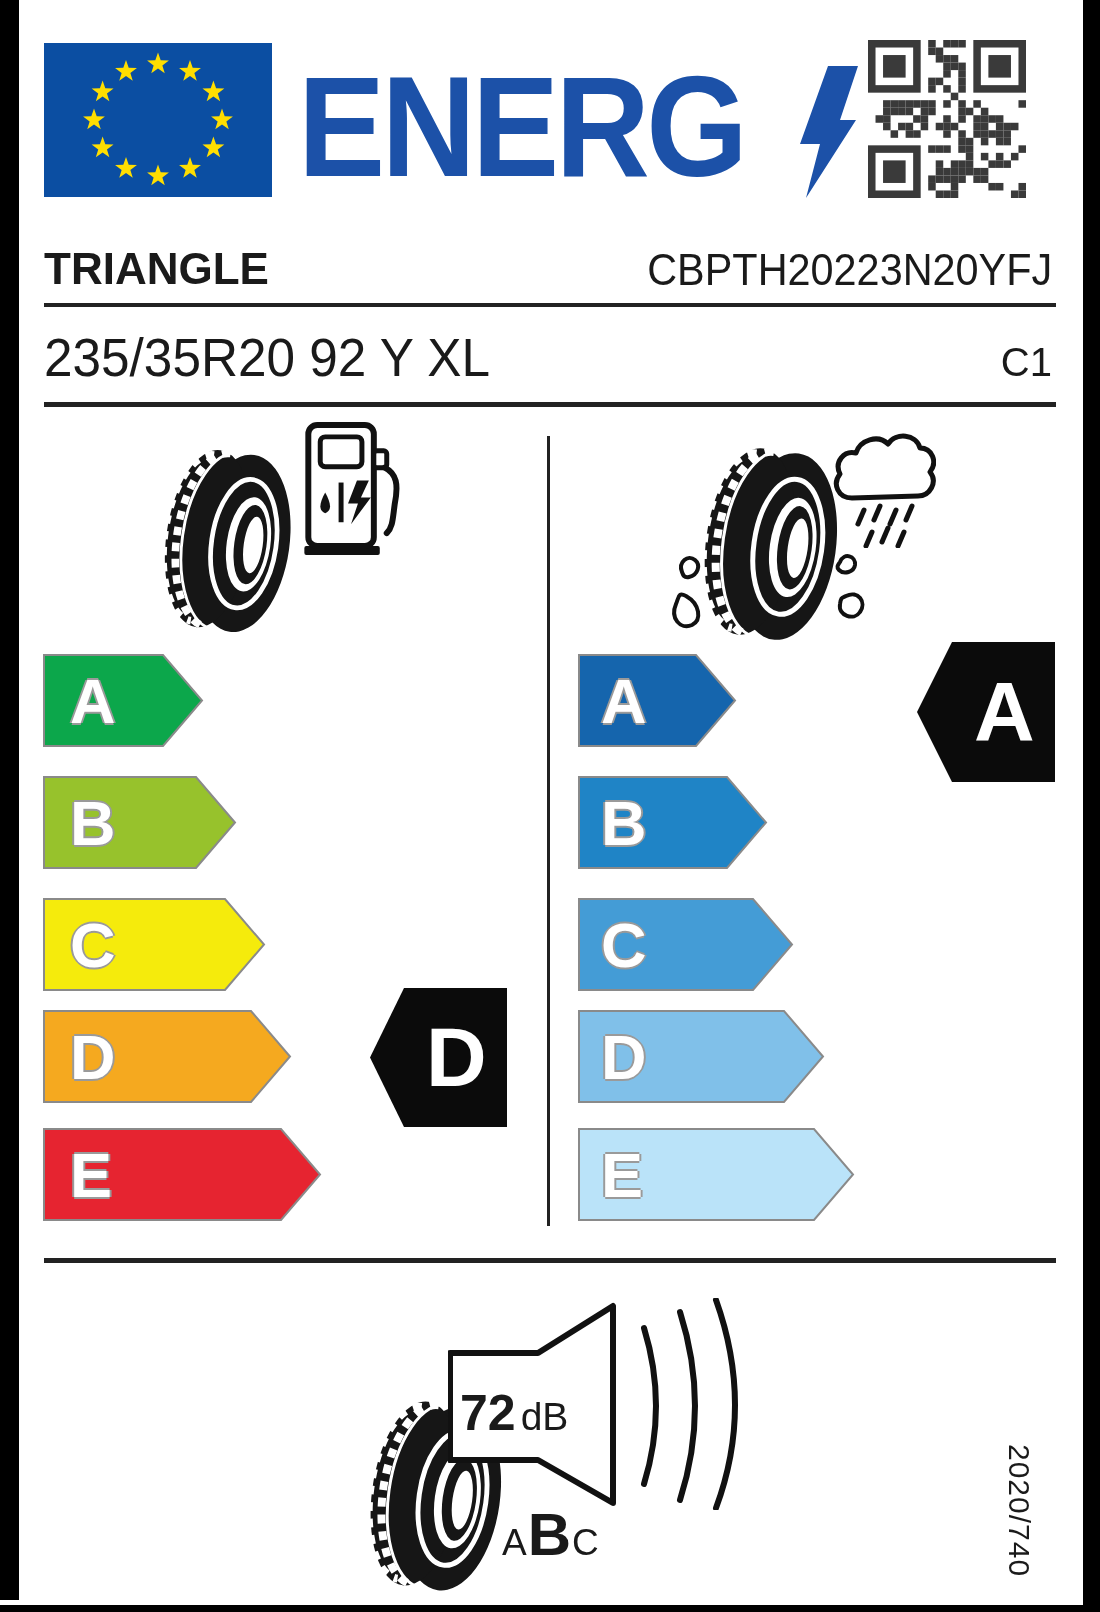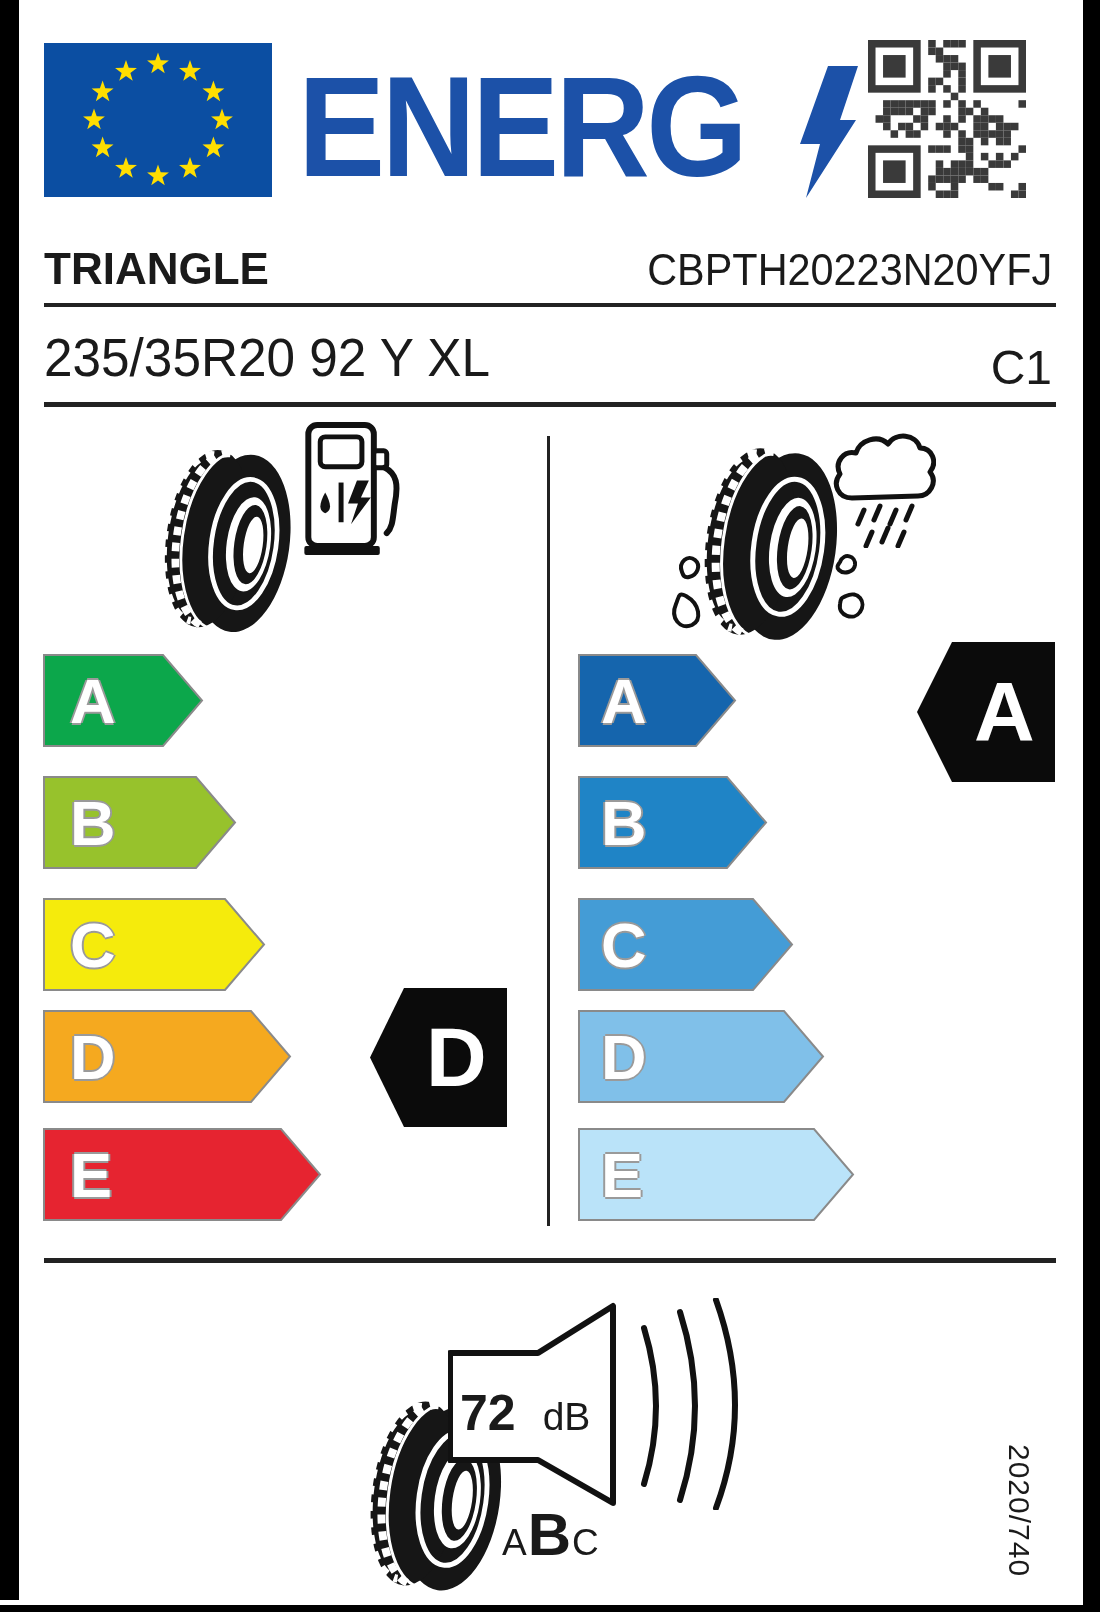--- a/index.html
+++ b/index.html
@@ -15,21 +15,21 @@
   .energ{left:298px;top:56px;font-size:142px;line-height:1;font-weight:bold;
          letter-spacing:-4px;color:#1c51a8;transform:scaleX(.92);transform-origin:left top;white-space:nowrap;}
   .bolt{left:800px;top:66px;width:62px;height:132px;}
   .qr{left:868px;top:40px;width:158px;height:158px;}
   
   .brand{left:44px;top:244px;font-size:44px;font-weight:bold;letter-spacing:0px;}
   .code{right:48px;top:244px;font-size:45px;transform:scaleX(.92);transform-origin:right top;white-space:nowrap;}
   .rule{background:#222;}
   .rule-1{left:44px;top:303px;width:1012px;height:4px;}
   .size-line{left:44px;top:326px;font-size:54px;transform:scaleX(.95);transform-origin:left top;white-space:nowrap;}
-  .class-line{right:48px;top:340px;font-size:48px;}
+  .class-line{right:48px;top:340px;font-size:40px;}
   .rule-2{left:44px;top:402px;width:1012px;height:5px;}
   .rule-3{left:44px;top:1258px;width:1012px;height:5px;}
   .vdiv{left:547px;top:436px;width:3px;height:790px;background:#222;}
   
   .tire-fuel{left:156px;top:446px;width:138px;height:190px;}
   .pump{left:303px;top:421px;width:97px;height:134px;}
   .tire-wet{left:668px;top:444px;width:200px;height:205px;}
   .cloud{left:828px;top:420px;width:108px;height:128px;}
   
   .scale-row{position:absolute;height:93px;}
@@ -43,21 +43,21 @@
   .pointer{position:absolute;}
   .pointer .rating-letter{position:absolute;inset:0;display:flex;align-items:center;
     font-weight:bold;font-size:84px;color:#fff;}
   .pointer-fuel{left:370px;top:988px;width:137px;height:139px;}
   .pointer-fuel .rating-letter{padding-left:56px;}
   .pointer-wet{left:917px;top:642px;width:138px;height:140px;}
   .pointer-wet .rating-letter{padding-left:57px;}
   
   .tire-noise{left:364px;top:1396px;width:138px;height:200px;}
   .speaker{left:448px;top:1298px;width:330px;height:212px;}
-  .db-box{left:460px;top:1384px;width:170px;height:52px;display:flex;align-items:baseline;gap:27px;}
+  .db-box{left:460px;top:1384px;width:170px;height:52px;display:flex;align-items:baseline;gap:5px;}
   .db-value{font-size:50px;font-weight:bold;}
   .db-unit{font-size:39px;}
   .abc{left:502px;top:1500px;width:140px;height:66px;display:flex;align-items:baseline;}
   .abc .small{font-size:37px;font-weight:400;}
   .abc .big{font-size:60px;font-weight:bold;margin:0 1px;}
   .regulation{left:1002px;top:1444px;font-size:30px;writing-mode:vertical-rl;
     text-orientation:sideways;letter-spacing:1px;white-space:nowrap;}
 </style>
 </head>
 <body>

